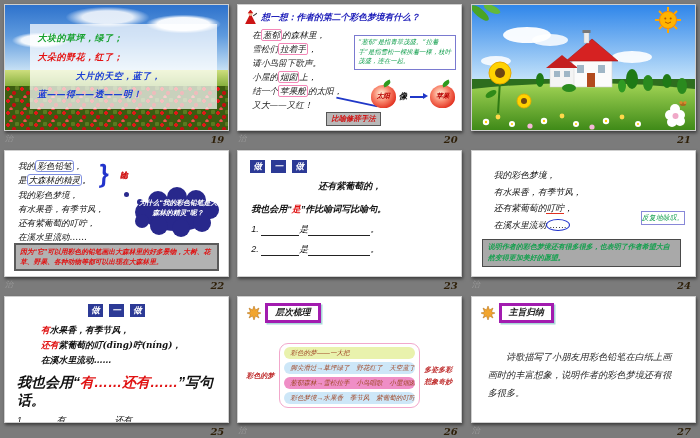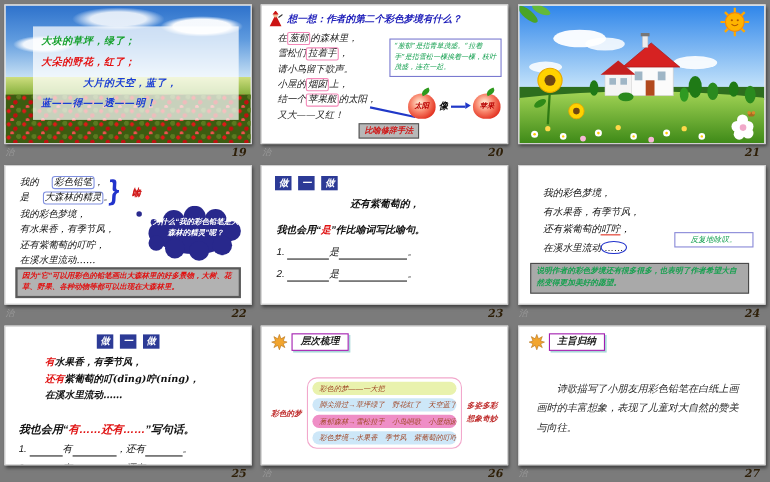--- a/index.html
+++ b/index.html
@@ -52,21 +52,21 @@
   .apple span{color:#b80000;font-weight:bold;font-size:6.6px;}
   .s20 .like{font-size:8.5px;color:#111;font-weight:bold;}
   .arrow{position:relative;width:13px;height:2px;background:#2038c8;margin-right:4px;}
   .arrow::after{content:"";position:absolute;right:-5px;top:-2.5px;border-left:5px solid #2038c8;
     border-top:3.5px solid transparent;border-bottom:3.5px solid transparent;}
   .s20 .tag{position:absolute;left:88px;bottom:4px;background:#b8b8b8;border:1px solid #555;
     color:#d01414;font-weight:bold;font-size:7.4px;padding:1px 4px;}
 
   
   .s22 .poem{margin:8px 0 0 13px;font-size:8.6px;line-height:1.66;color:#111;}
-  .s22 .hl{border:1px solid #8090e0;border-radius:3px;padding:0 1px;margin-left:12px;}
+  .s22 .hl{border:1px solid #8090e0;border-radius:3px;padding:0 1px;}
   .s22 .brace{position:absolute;left:94px;top:8px;color:#2233cc;font-size:25px;font-weight:bold;transform:rotate(-8deg);}
   .s22 .by{position:absolute;left:112px;top:13px;writing-mode:vertical-rl;color:#d01414;
     font-weight:bold;font-size:8px;letter-spacing:1px;}
   .s22 .dot{position:absolute;border-radius:50%;background:#2a2a8e;}
   .s22 .d1{left:119px;top:41px;width:5px;height:5px;}
   .s22 .d2{left:132px;top:48px;width:6px;height:6px;}
   .s22 .cloudwrap{position:absolute;right:4px;top:36px;width:94px;height:54px;}
   .s22 .cloudtext{position:absolute;right:10px;top:47px;width:80px;color:#fff;font-weight:bold;
     font-size:6.8px;line-height:1.45;text-align:center;}
   .s22 .foot{position:absolute;left:9px;right:9px;bottom:5px;background:#b2b2b2;border:2px solid #5a5a5a;
@@ -84,35 +84,35 @@
   .s23 .prompt{margin:8px 0 0 13px;font-weight:bold;font-size:9px;color:#111;}
   .s23 .item{margin:7px 0 0 13px;font-size:9px;color:#111;}
   .blank{display:inline-block;border-bottom:1px solid #222;height:9px;vertical-align:bottom;}
   .b30{width:30px;}.b34{width:34px;}.b38{width:38px;}.b40{width:40px;}.b62{width:62px;}
 
   
   .s24 .poem{margin:16px 0 0 22px;font-size:8.8px;line-height:1.9;color:#111;}
   .s24 .hlu{border-bottom:1.6px solid #e03020;}
   .s24 .hle{border:1.3px solid #2233cc;border-radius:50%;padding:0 2px;}
   .s24 .note{position:absolute;right:10px;top:60px;border:1px solid #8888d8;color:#15a050;
-    font-size:7px;padding:1px 14px;font-family:"DejaVu Serif",serif;margin-left:16px;}
+    font-size:7px;padding:1px 0;font-family:"DejaVu Serif",serif;margin-left:16px;}
   .s24 .foot{position:absolute;left:10px;right:14px;top:88px;background:#a9a9a9;border:1.5px solid #4a4a4a;
     color:#18a050;font-weight:bold;font-size:7px;line-height:1.55;padding:2px 5px;}
 
   
   .s25 .dorow{margin:7px auto 0 auto;justify-content:center;}
   .s25 .quote{margin:6px 0 0 36px;font-size:8.8px;line-height:1.72;color:#111;
     font-family:"DejaVu Serif",serif;font-weight:bold;}
   .s25 .hlr{color:#e01212;}
-  .s25 .prompt{margin:16px 0 0 12px;font-weight:bold;font-size:10px;color:#111;}
+  .s25 .prompt{margin:6px 0 0 12px;font-weight:bold;font-size:14px;color:#111;}
   .s25 .item{margin:5px 0 0 12px;font-size:8.8px;color:#111;}
 
   
   .hdr{display:flex;align-items:center;gap:3px;margin:6px 0 0 8px;}
-  .hdrbox{border:1px solid #a21caf;box-shadow:1.5px 1.5px 0 #a8d8d8;padding:1px 7px;
+  .hdrbox{border:3px solid #a21caf;box-shadow:1.5px 1.5px 0 #a8d8d8;padding:1px 7px;
     font-weight:bold;font-size:8.8px;color:#222;background:#fff;}
 
   
   .s26 .diagram{position:absolute;left:8px;right:8px;top:46px;display:flex;align-items:center;gap:3px;}
   .s26 .llab,.s26 .rlab{color:#c03030;font-size:7px;font-weight:bold;}
   .s26 .llab{width:30px;flex:0 0 auto;}
   .s26 .rlab{width:30px;flex:0 0 auto;line-height:1.7;text-align:center;}
   .s26 .rows{flex:1;border:1px solid #f2a8cc;border-radius:9px;padding:3px 4px;
     display:flex;flex-direction:column;gap:3px;min-width:0;}
   .s26 .row{border-radius:7px;padding:1.5px 6px;font-size:6.6px;color:#a04828;
@@ -393,19 +393,19 @@
   </div>
 
   <div class="cell">
     <div class="slide s27">
       <div class="hdr">
         <svg width="16" height="16" viewBox="0 0 16 16">
           <path d="M8 1 L9.5 5 L13 3 L11.5 7 L15 8 L11.5 9.5 L13 13 L9.5 11 L8 15 L6.5 11 L3 13 L4.5 9.5 L1 8 L4.5 7 L3 3 L6.5 5 Z" fill="#f2a52e" stroke="#b06a10" stroke-width="0.5"></path>
         </svg>
         <span class="hdrbox">主旨归纳</span>
       </div>
-      <div class="body">诗歌描写了小朋友用彩色铅笔在白纸上画画时的丰富想象，表现了儿童对大自然的赞美与向往。</div>
+      <div class="body">诗歌描写了小朋友用彩色铅笔在白纸上画画时的丰富想象，说明作者的彩色梦境还有很多很多。</div>
     </div>
     <div class="wm">治</div>
     <div class="pagenum">27</div>
   </div>
 
 </div>
 
 </body></html>

